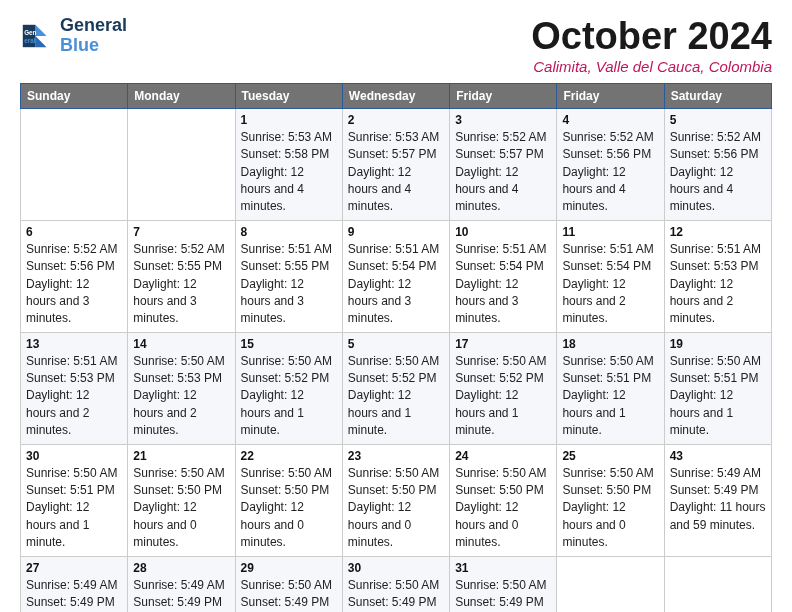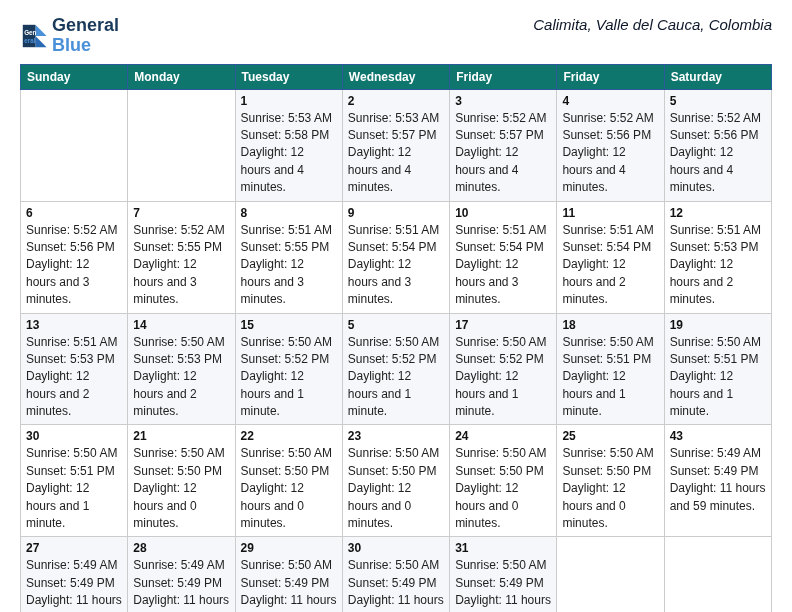--- a/index.html
+++ b/index.html
@@ -16,21 +16,21 @@
     }
     .header {
       display: flex;
       align-items: flex-start;
       justify-content: space-between;
       margin-bottom: 8px;
     }
     .logo {
       display: flex;
       align-items: center;
-      gap: 4px;
+      gap: 12px;
     }
     .logo-text {
       font-size: 18px;
       font-weight: bold;
       color: #1a3a5c;
       line-height: 1.1;
     }
     .logo-text span {
       color: #4a90d9;
     }
@@ -42,30 +42,30 @@
       text-align: right;
     }
     .month-title {
       font-size: 38px;
       font-weight: bold;
       color: #1a1a1a;
       line-height: 1.1;
     }
     .location-title {
       font-size: 15px;
-      color: #0f172a;
+      color: #be185d;
       font-style: italic;
     }
     table {
       width: 100%;
       border-collapse: collapse;
       font-size: 11px;
     }
     thead th {
-      background: #0f766e;
+      background: #737373;
       color: #fff;
       padding: 5px 6px;
       font-size: 12px;
       font-weight: bold;
       text-align: left;
       border: 1px solid #2a5a9a;
     }
     tbody td {
       border: 1px solid #ccc;
       padding: 4px 5px;
@@ -104,20 +104,21 @@
         <rect x="4" y="4" width="18" height="32" fill="#1a3a5c"></rect>
         <text x="6" y="18" font-size="9" fill="white" font-family="Arial" font-weight="bold">Gen</text>
         <text x="6" y="30" font-size="9" fill="#4a90d9" font-family="Arial" font-weight="bold">eral</text>
       </svg>
       <div class="logo-text">
         <div>General</div>
         <div><span>Blue</span></div>
       </div>
     </div>
     <div class="title-block">
+      <div class="month-title">October 2024</div>
       <div class="location-title">Calimita, Valle del Cauca, Colombia</div>
     </div>
   </div>
 
   <table>
     <thead>
       <tr>
       <th>Sunday</th>
           <th>Monday</th>
           <th>Tuesday</th>

